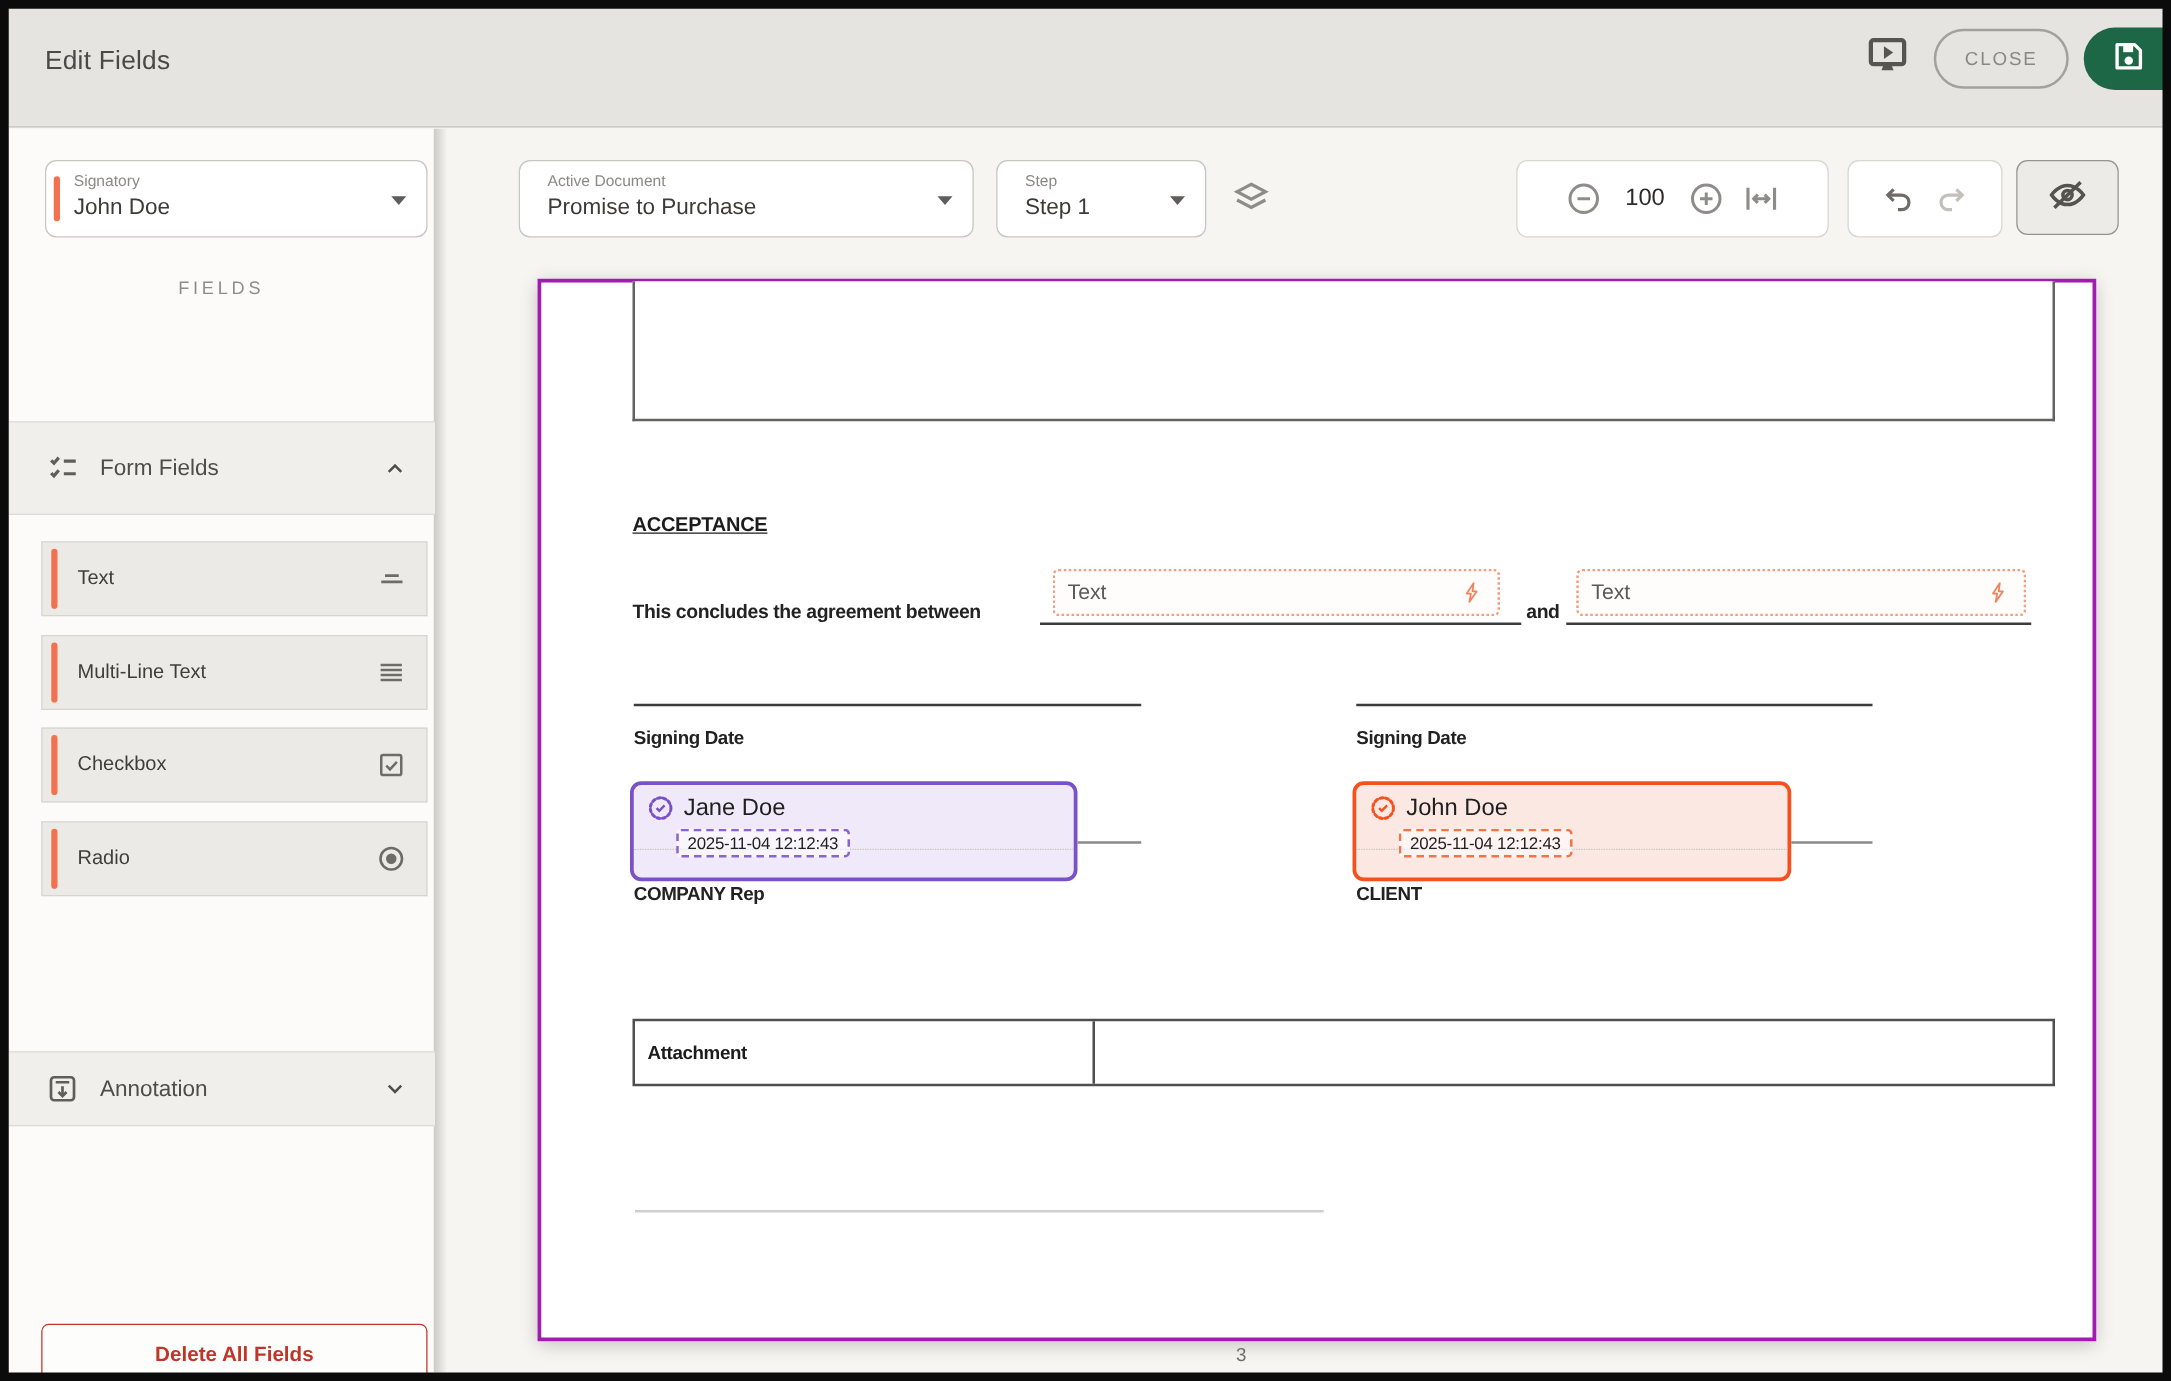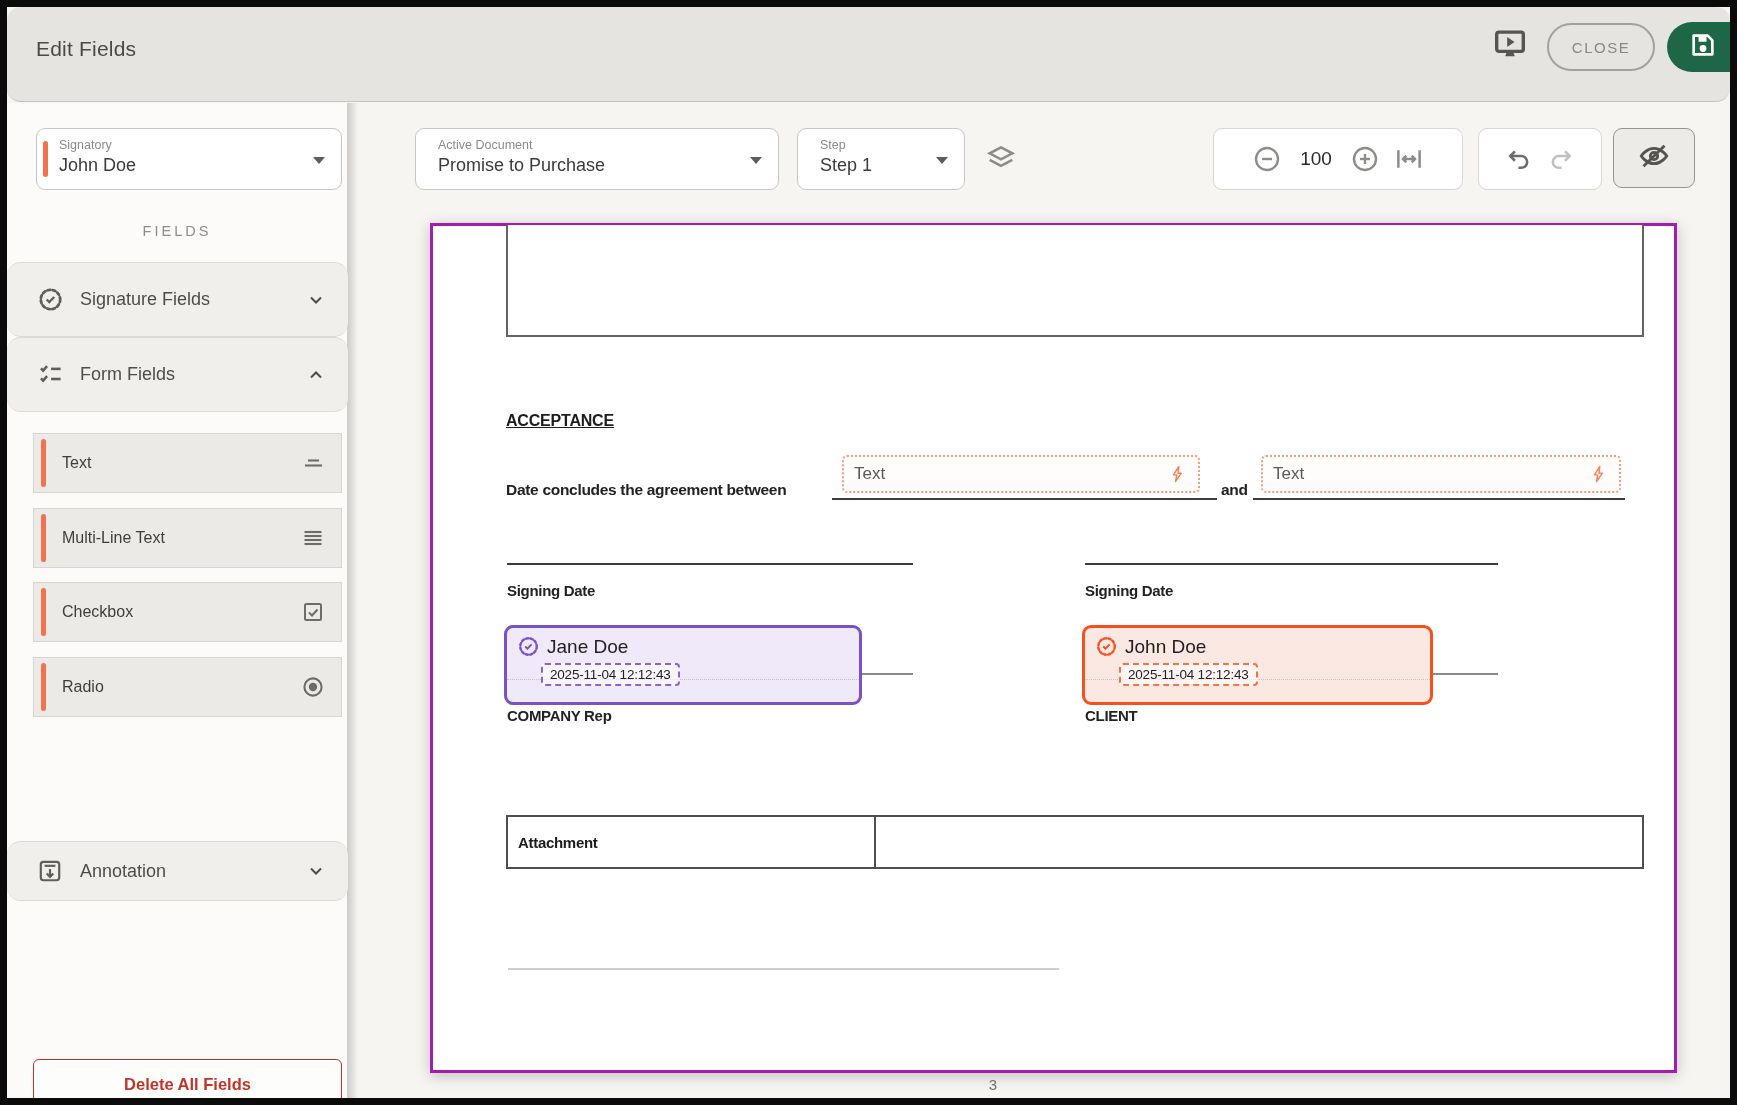--- a/index.html
+++ b/index.html
@@ -1,20 +1,20 @@
 <!DOCTYPE html>
 <html><head>
 <meta charset="utf-8">
 <style>
   html,body{margin:0;padding:0;background:#888;}
   *{box-sizing:border-box;font-family:"Liberation Sans",sans-serif;}
   .screen{position:relative;width:1737px;height:1105px;background:#F6F5F2;overflow:hidden;}
   .frame{position:absolute;inset:0;border:7px solid #0b0b0b;z-index:99;pointer-events:none;}
   .abs{position:absolute;}
-  .dotted-tex{background-image:radial-gradient(rgba(0,0,0,0.05) 1px,transparent 1.2px);background-size:4px 4px;border-radius:14px;}
+  .dotted-tex{background-image:radial-gradient(rgba(0,0,0,0.05) 1px,transparent 1.2px);background-size:4px 4px;}
 
   
   .header{position:absolute;left:7px;top:7px;right:7px;height:95px;background:#E6E4E1;border-bottom:1px solid #C6C4C0;}
   .app-title{position:absolute;left:29px;top:30px;font-size:21px;color:#4A4947;font-weight:500;letter-spacing:.2px;}
   .icon-btn{display:flex;align-items:center;justify-content:center;cursor:pointer;}
   .preview-btn{position:absolute;left:1479px;top:17px;width:48px;height:44px;color:#565553;}
   .close-btn{position:absolute;left:1540px;top:16px;width:108px;height:48px;border:2px solid #A3A19D;border-radius:26px;
     display:flex;align-items:center;justify-content:center;font-size:15px;letter-spacing:1.5px;color:#8A8885;background:transparent;}
   .save-btn{position:absolute;left:1660px;top:15px;width:95px;height:50px;background:#1E6746;border-radius:28px;
     display:flex;align-items:center;justify-content:flex-start;padding-left:22px;}
@@ -124,34 +124,20 @@
 
     <div class="select-box signatory-dd">
       <div class="accent-bar"></div>
       <div class="select-label">Signatory</div>
       <div class="select-value">John Doe</div>
       <div class="select-caret"></div>
     </div>
 
     <div class="fields-caption">FIELDS</div>
 
-    <div class="section-row row-sig dotted-tex">
-      <span class="section-icon">
-        <svg width="27" height="27" viewBox="0 0 24 24">
-            <circle cx="12" cy="12" r="8.6" fill="none" stroke="currentColor" stroke-width="2.5" stroke-dasharray="2.4 2.3" stroke-linecap="round"></circle>
-            <path d="M8.6 12l2.3 2.3 4.4-4.6" fill="none" stroke="currentColor" stroke-width="2"></path>
-          </svg>
-      </span>
-      <span class="section-label">Signature Fields</span>
-      <span class="section-chev">
-        <svg width="20" height="20" viewBox="0 0 24 24">
-            <polyline points="6,9 12,15 18,9" fill="none" stroke="currentColor" stroke-width="2.4"></polyline>
-          </svg>
-      </span>
-    </div>
 
     <div class="section-row row-form dotted-tex">
       <span class="section-icon">
         <svg width="27" height="27" viewBox="0 0 24 24" fill="none" stroke="currentColor" stroke-width="2.3">
             <path d="M3.5 6.5l2 2 3.4-4"></path>
             <line x1="12.5" y1="7" x2="21" y2="7"></line>
             <path d="M3.5 15.5l2 2 3.4-4"></path>
             <line x1="12.5" y1="16" x2="21" y2="16"></line>
           </svg>
       </span>
@@ -307,21 +293,21 @@
           </svg>
       </span>
     </div>
 
     <div class="page">
 
       <div class="doc-box"></div>
 
       <div class="doc-heading">ACCEPTANCE</div>
 
-      <div class="doc-text abs" style="left:73px;top:255px;">Date concludes the agreement between</div>
+      <div class="doc-text abs" style="left:73px;top:255px;">This concludes the agreement between</div>
       <div class="uline" style="left:399px;top:272px;width:385px;"></div>
       <div class="doc-text abs" style="left:788px;top:255px;">and</div>
       <div class="uline" style="left:820px;top:272px;width:372px;"></div>
 
       <div class="text-field" style="left:409px;width:358px;">
         <span class="text-field-label">Text</span>
         <span class="bolt">
           <svg width="20" height="20" viewBox="0 0 24 24" fill="none" stroke="#F2825C" stroke-width="1.7">
               <path d="M13 3L6.5 13h4l-1.5 8L16 11h-4z" stroke-linejoin="round"></path>
             </svg>

